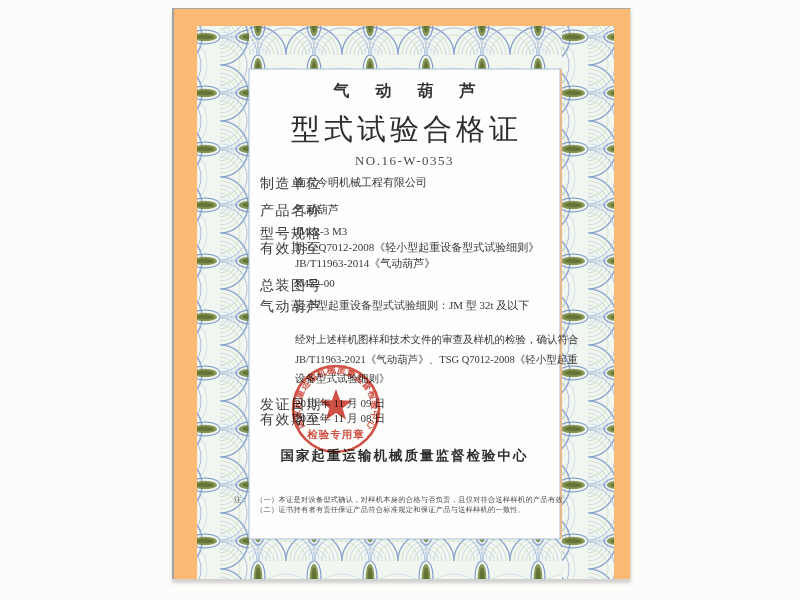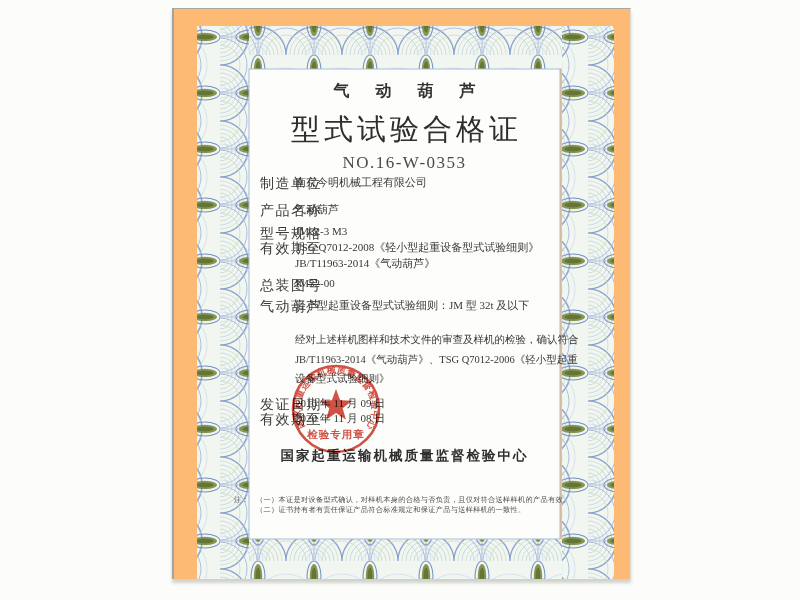--- a/index.html
+++ b/index.html
@@ -16,21 +16,21 @@
     border-top:1px solid #a8a8a0;
     border-right:1px solid #dcdcd4;
     box-shadow:0 4px 3px rgba(60,60,50,.22);
   }
   .border-svg{position:absolute;left:0;top:0;}
   .content{position:absolute;left:0;top:0;width:456px;height:570px;}
   .abs{position:absolute;white-space:nowrap;}
   .center{left:75px;width:311px;text-align:center;}
   .product-title{top:72px;font-size:16px;font-weight:bold;letter-spacing:11px;color:#333;text-indent:11px;}
   .main-title{top:94px;font-size:29px;font-weight:normal;letter-spacing:4px;color:#2e2e2e;text-indent:4px;margin-top:7px;}
-  .cert-no{top:144px;font-size:17px;letter-spacing:1.5px;color:#4a4a4a;}
+  .cert-no{top:144px;font-size:13px;letter-spacing:1.5px;color:#4a4a4a;}
   .lbl{left:86px;font-size:14px;letter-spacing:1.5px;color:#3a3a3a;}
   .val{left:121px;font-size:11px;color:#383838;}
   .stmt{left:121px;top:313px;font-size:10.5px;line-height:19.5px;color:#383838;white-space:nowrap;margin-top:8px;}
   .issuer{top:438px;font-size:13.5px;font-weight:bold;letter-spacing:2px;color:#2f2f2f;}
   .notes{left:60px;top:487px;font-size:7.2px;line-height:9.5px;color:#4c4c4c;letter-spacing:.3px;}
   .notes .n-line{padding-left:22px;}
   .notes .n-first{display:flex;padding-left:0;}
   .notes .n-prefix{width:22px;}
   .stamp{position:absolute;left:107px;top:345px;width:110px;height:110px;
     mix-blend-mode:multiply;opacity:.88;}
@@ -97,21 +97,21 @@
     <div class="abs val" style="top:247px">JB/T11963-2014《气动葫芦》</div>
 
     <div class="abs lbl" style="top:268px">总装图号</div>
     <div class="abs val" style="top:268px">JM32-00</div>
 
     <div class="abs lbl" style="top:289px">气动葫芦</div>
     <div class="abs val" style="top:289px">轻小型起重设备型式试验细则：JM 型 32t 及以下</div>
 
     <div class="abs stmt">
       <div>经对上述样机图样和技术文件的审查及样机的检验，确认符合</div>
-      <div>JB/T11963-2014《气动葫芦》、TSG Q7012-2006《轻小型起重</div>
+      <div>JB/T11963-2021《气动葫芦》、TSG Q7012-2008《轻小型起重</div>
       <div>设备型式试验细则》</div>
     </div>
 
     <div class="abs lbl" style="top:387px">发证日期</div>
     <div class="abs val" style="top:387px">2016 年 11 月 09 日</div>
     <div class="abs lbl" style="top:402px">有效期至</div>
     <div class="abs val" style="top:402px">2020 年 11 月 08 日</div>
 
     <div class="abs center issuer">国家起重运输机械质量监督检验中心</div>
 

